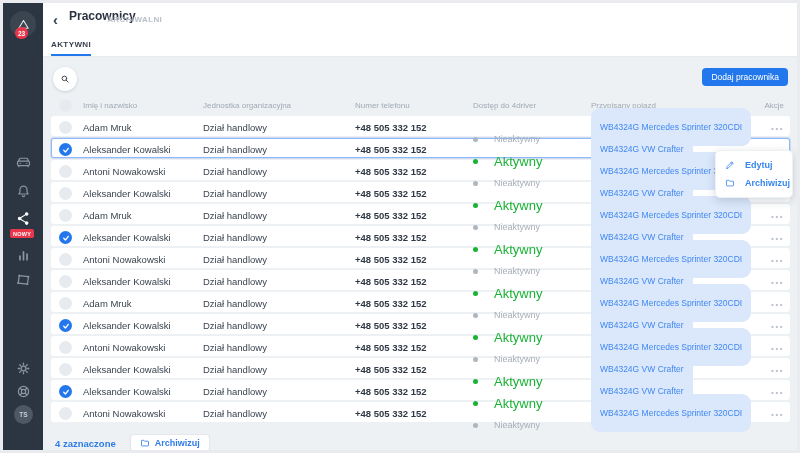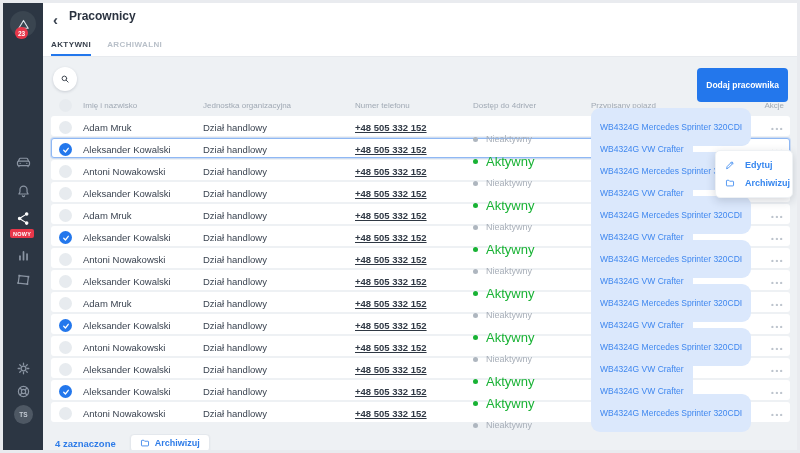--- a/index.html
+++ b/index.html
@@ -24,43 +24,43 @@
   .ic-chart { top:244px; } .ic-geo { top:268px; }
   .ic-gear { top:357px; } .ic-help { top:380px; }
   .avatar { position:absolute; top:402px; left:11px; width:19px; height:19px; border-radius:50%; background:#4d5osc; background:#4e5864; color:#c3cad3; font-size:6.5px; font-weight:bold; display:flex; align-items:center; justify-content:center; cursor:pointer; }
 
   
   .header { position:absolute; left:40px; right:0; top:0; height:54px; background:#fff; border-bottom:1px solid #e7eaee; z-index:2; }
   .back { position:absolute; left:10px; top:8px; font-size:15px; color:#3a4350; cursor:pointer; font-weight:bold; }
   .title { position:absolute; left:26px; top:6px; font-size:12px; font-weight:bold; color:#2b3340; }
   .tabs { position:absolute; left:8px; bottom:0; display:flex; gap:16px; }
   .tab { font-size:8px; font-weight:bold; letter-spacing:.4px; padding-bottom:5px; cursor:pointer; color:#b9c0c9; border-bottom:2px solid transparent; }
-  .tab.active { color:#39414d; border-bottom-color:#2377ec; }
+  .tab.active { color:#39414d; border-bottom-color:#2377ec;margin-top:25px; }
 
   
   .content { position:absolute; left:40px; right:0; top:54px; bottom:0; background:#eef1f4; padding:10px 7px 0 8px; }
   .topbar { position:relative; height:24px; margin-bottom:6px; }
   .search-btn { position:absolute; left:2px; top:0; width:24px; height:24px; border-radius:50%; background:#fff; box-shadow:0 1px 3px rgba(40,50,70,.18); display:flex; align-items:center; justify-content:center; cursor:pointer; color:#444b55; }
   .search-btn svg { width:10px; height:10px; }
-  .add-btn { position:absolute; right:2px; top:1px; height:34px; background:#2377ec; color:#fff; border:none; border-radius:4px; font-size:8.5px; font-weight:bold; padding:0 9px; cursor:pointer; font-family:inherit; }
+  .add-btn { position:absolute; right:2px; top:1px; height:18px; background:#2377ec; color:#fff; border:none; border-radius:4px; font-size:8.5px; font-weight:normal; padding:0 9px; cursor:pointer; font-family:inherit; }
 
   .grid { display:grid; grid-template-columns:24px 120px 152px 118px 118px 1fr 32px; align-items:center; padding:0 6px 0 8px; }
   .thead { height:16px; margin-bottom:3px; color:#a0a9b4; font-size:8px; }
   .thead .hcell.last { text-align:right; }
   .cb { width:13px; height:13px; border-radius:50%; background:#e7ebef; display:inline-flex; align-items:center; justify-content:center; cursor:pointer; }
   .cb svg { width:8px; height:8px; display:none; }
   .cb.checked { background:#2377ec; }
   .cb.checked svg { display:block; }
 
   .rows { }
   .row { height:20px; background:#fff; border-radius:3px; margin-bottom:2px; cursor:pointer; }
   .row.selected { box-shadow:inset 0 0 0 1px #8fb8f4, 0 0 0 1px rgba(56,125,235,.18); }
   .cell { font-size:9.5px; color:#3a4350; white-space:nowrap; overflow:hidden; }
-  .cell.phone { font-weight:bold; color:#2f3844;text-decoration:underline; }
-  .status { display:flex; align-items:center; gap:8px;margin-top:23px; }
+  .cell.phone { font-weight:bold; color:#2f3844; }
+  .status { display:flex; align-items:center; gap:16px;margin-top:23px; }
   .dot { width:5px; height:5px; border-radius:50%; display:inline-block; }
   .status.inactive .dot { background:#aeb6bf; }
   .status.inactive .st-label { color:#a7aeb8; font-size:9px; }
   .status.active .dot { background:#18b234; }
   .status.active .st-label { color:#18b234; font-size:13px; }
   .badge { display:inline-block; background:#dbe8fc; color:#3f87ef; font-size:8.5px; padding:14px 9px; border-radius:9px; cursor:pointer; max-width:160px; overflow:hidden; white-space:nowrap; }
   .actions { text-align:right; }
   .dots { color:#bcc3cc; font-size:8px; letter-spacing:1.5px; font-weight:bold; cursor:pointer; }
 
   

